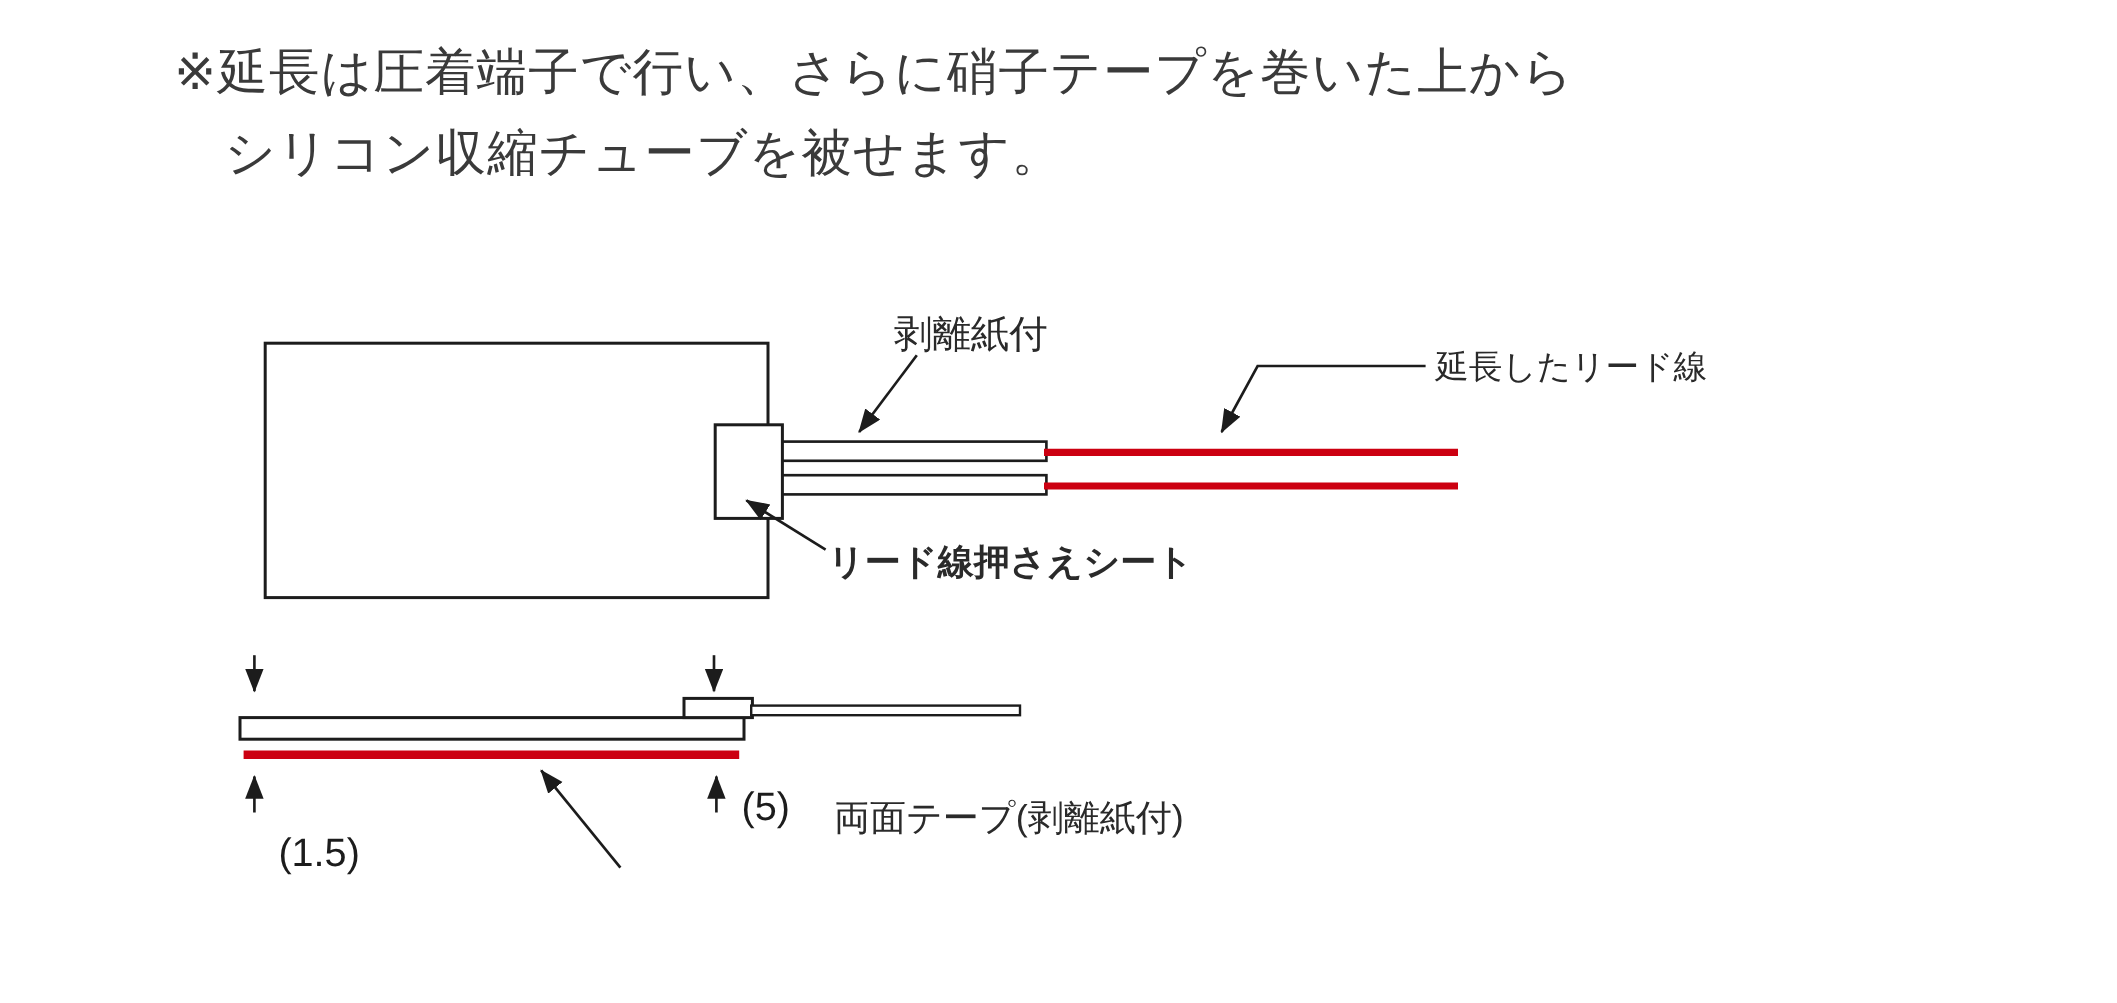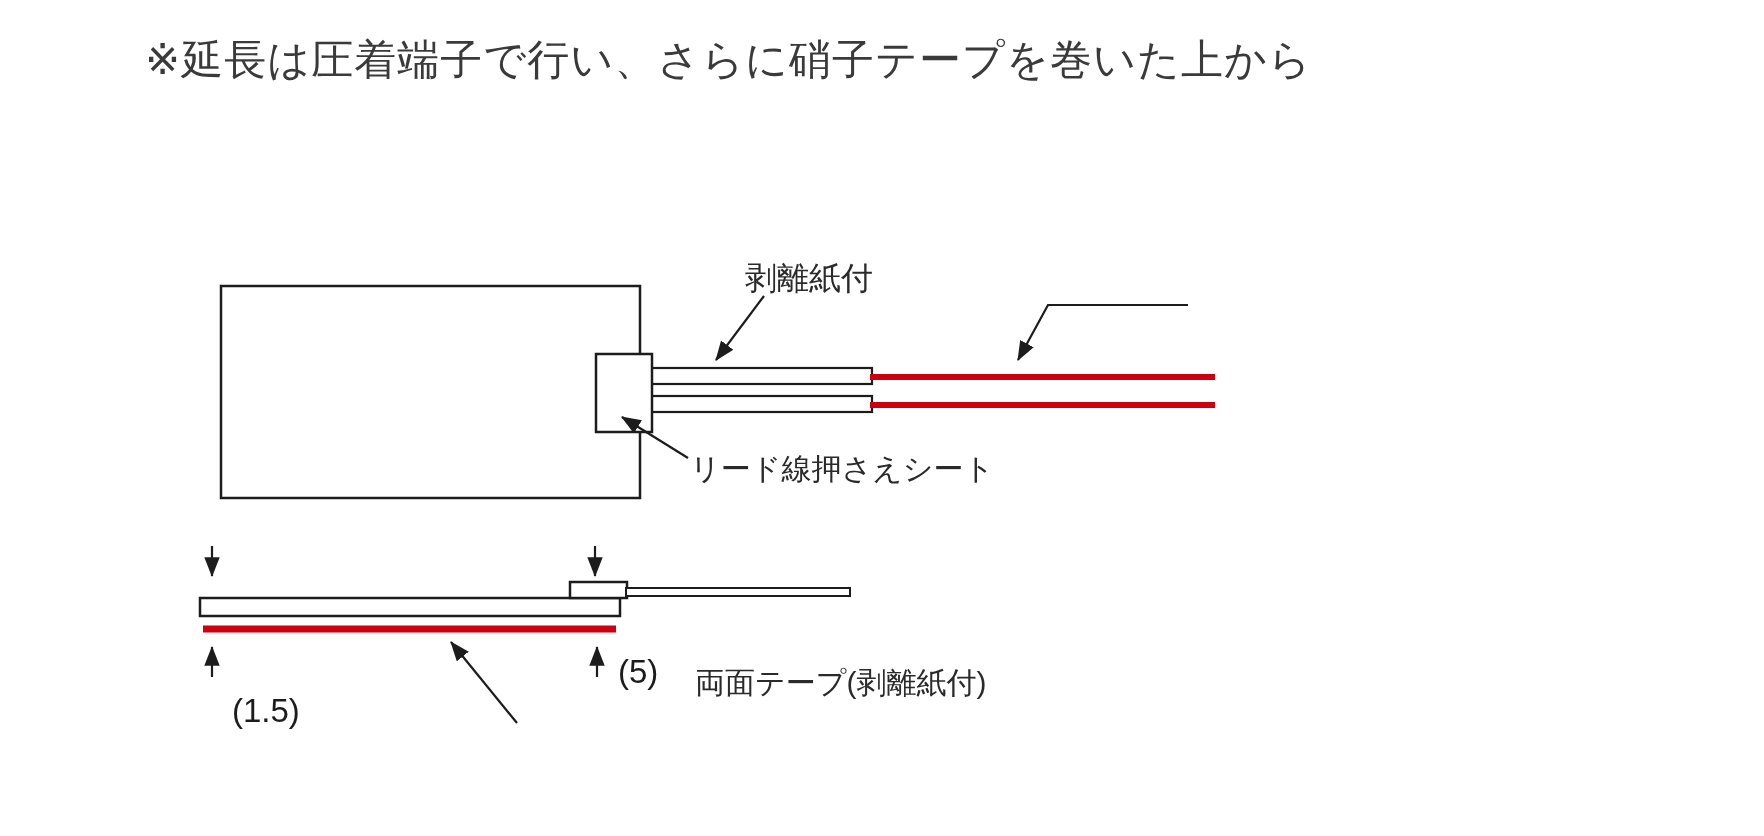--- a/index.html
+++ b/index.html
@@ -17,21 +17,21 @@
     color:#2a2a2a;
     line-height:1;
     white-space:nowrap;
   }
   .note{
     position:absolute;left:145px;top:26px;
     font-size:42px;color:#3a3a3a;letter-spacing:1px;line-height:1.62;
   }
   .note .l2{margin-left:42px;}
   .lbl{font-size:30px;}
-  .lbl-bold{font-size:30px;font-weight:normal;}
+  .lbl-bold{font-size:30px;font-weight:bold;}
   .dim{font-size:33px;color:#1c1c1c;}
 </style>
 </head>
 <body>
 
 <div class="canvas">
 
   <svg class="art" width="1764" height="836" viewBox="0 0 1764 836">
     <defs>
       <marker id="arrow" markerWidth="10" markerHeight="8" refX="8.5" refY="3.5" orient="auto">
@@ -67,24 +67,26 @@
     <line x1="595" y1="546" x2="595" y2="576" stroke="#1c1c1c" stroke-width="2.2" marker-end="url(#arrow)"></line>
 
     <line x1="212" y1="677" x2="212" y2="647" stroke="#1c1c1c" stroke-width="2.2" marker-end="url(#arrow)"></line>
     <line x1="597" y1="677" x2="597" y2="647" stroke="#1c1c1c" stroke-width="2.2" marker-end="url(#arrow)"></line>
 
     <line x1="517" y1="723" x2="451" y2="642" stroke="#1c1c1c" stroke-width="2.2" marker-end="url(#arrow)"></line>
   </svg>
 
   <div class="note">
     <div class="l1">※延長は圧着端子で行い、さらに硝子テープを巻いた上から</div>
+    <div class="l2">シリコン収縮チューブを被せます。</div>
   </div>
 
   <div class="txt lbl" style="left:745px;top:262px;font-size:32px;">剥離紙付</div>
 
+  <div class="txt lbl" style="left:1196px;top:292px;font-size:28px;">延長したリード線</div>
 
   <div class="txt lbl-bold" style="left:690px;top:454px;">リード線押さえシート</div>
 
   <div class="txt dim" style="left:232px;top:658px;margin-top:36px;">(1.5)</div>
 
   <div class="txt dim" style="left:618px;top:655px;">(5)</div>
 
   <div class="txt lbl" style="left:695px;top:668px;text-align:center;">両面テープ(剥離紙付)</div>
 
 </div>

